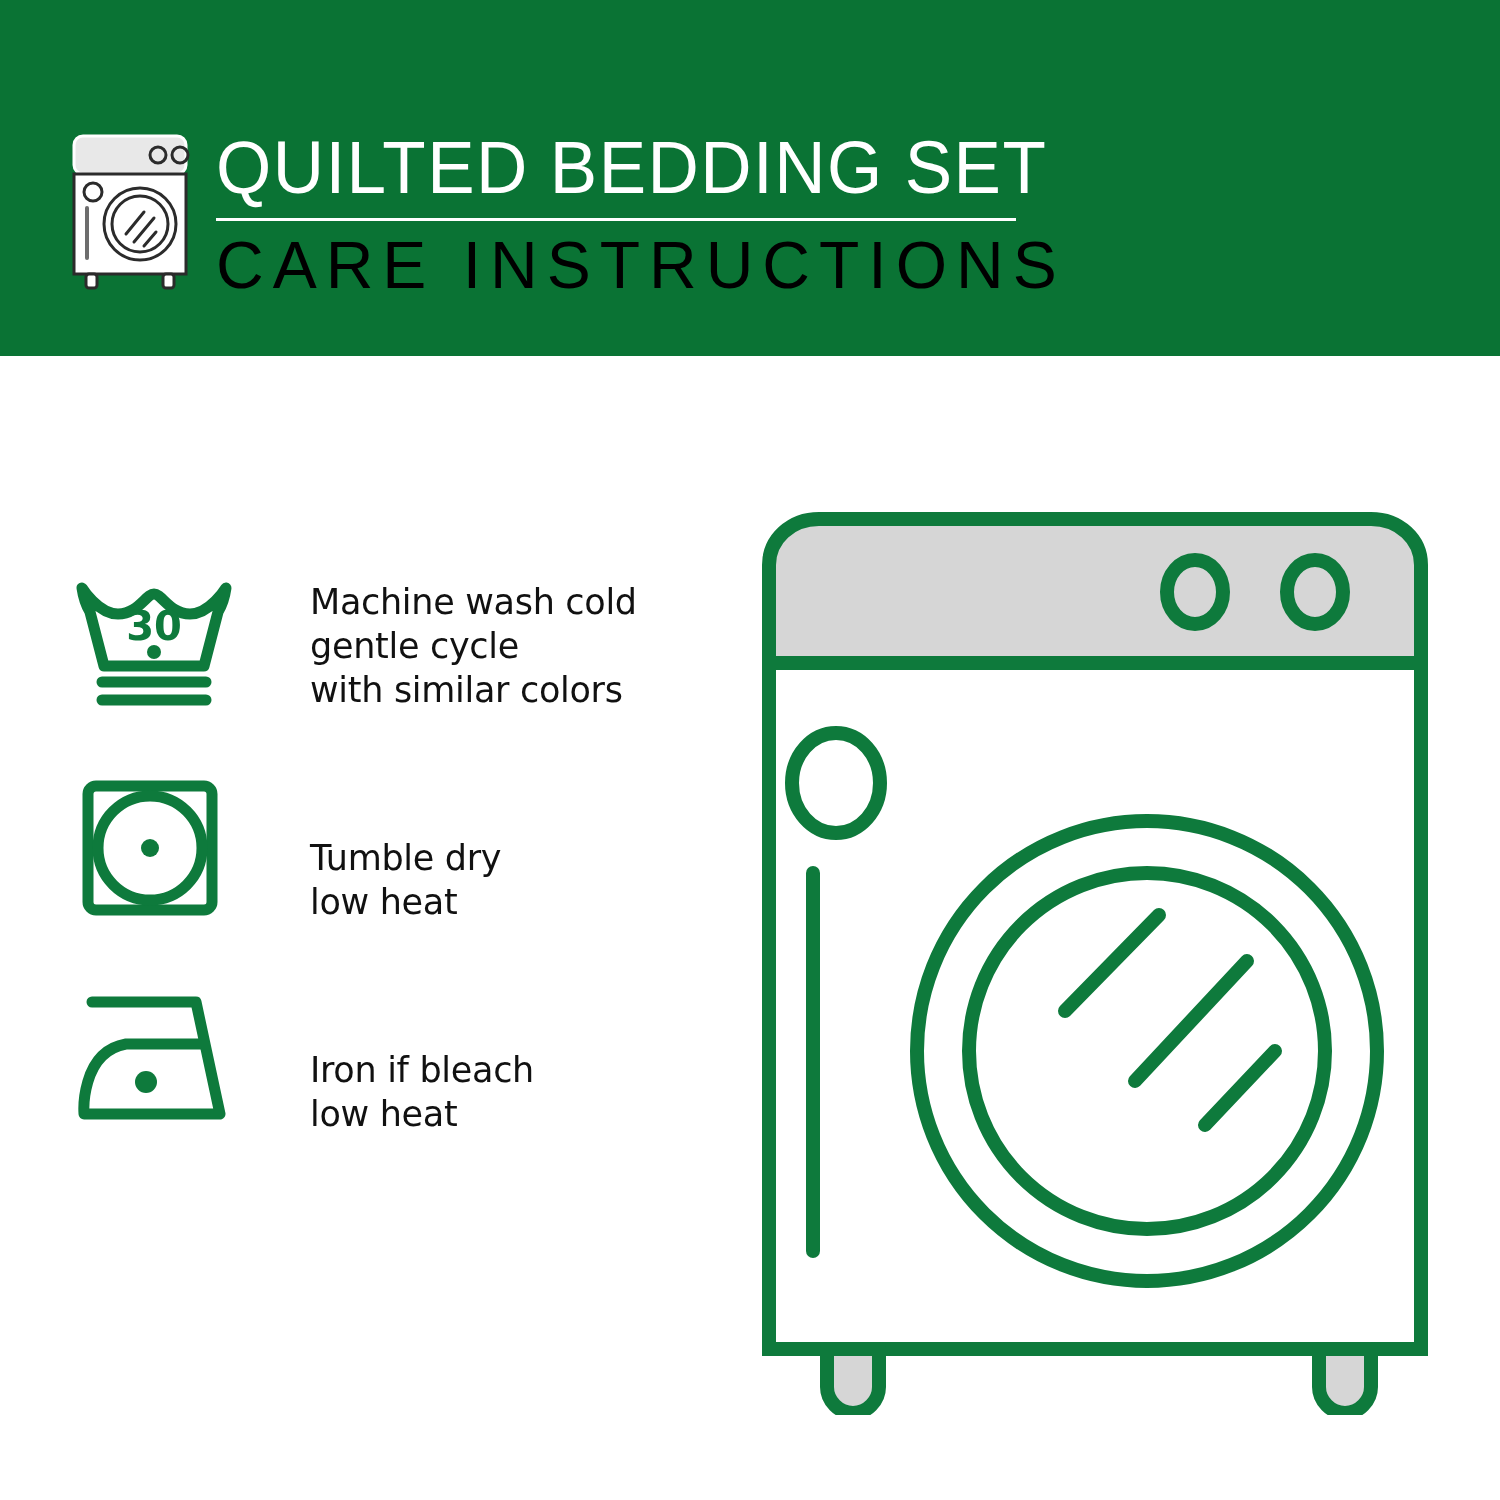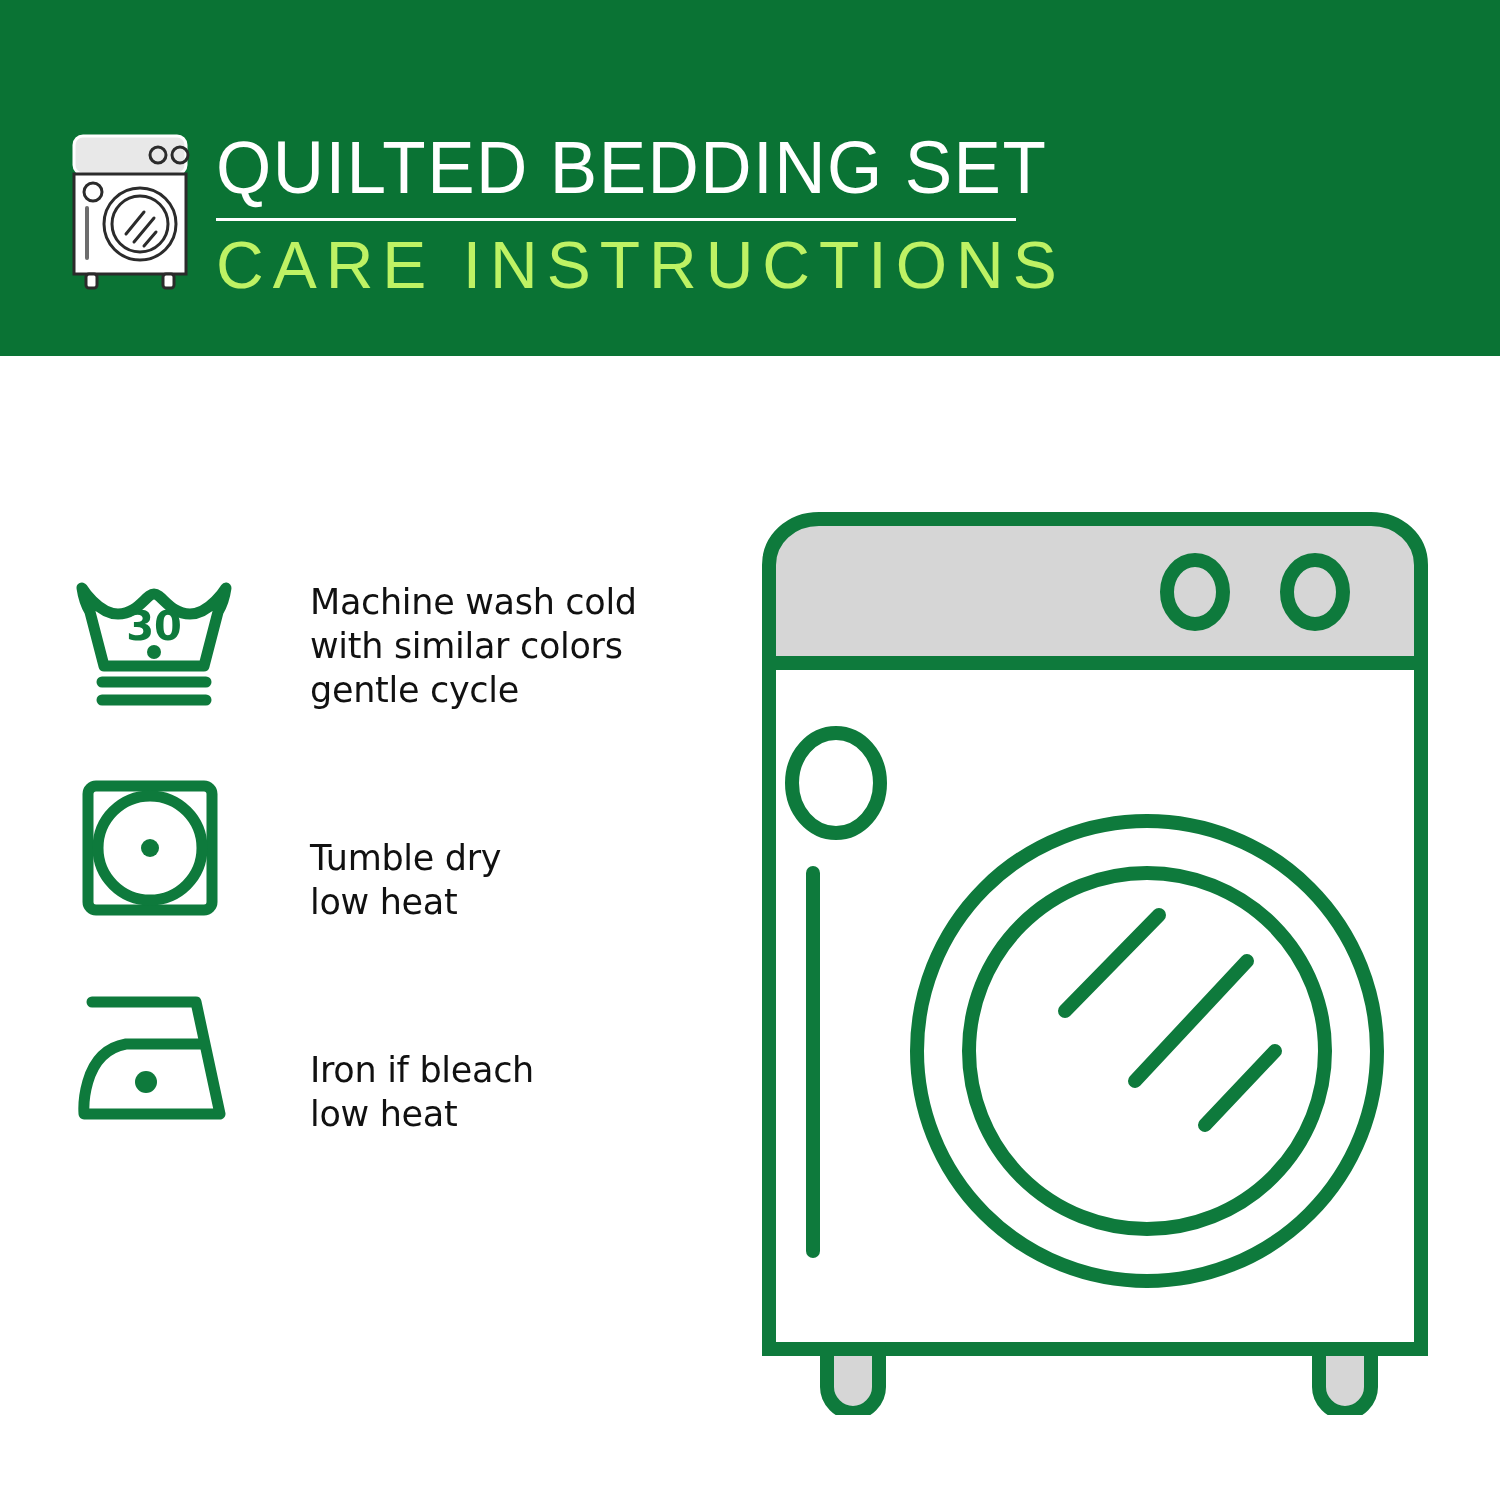--- a/index.html
+++ b/index.html
@@ -54,21 +54,21 @@
     transform: scaleX(0.96);
     transform-origin: left center;
   }
   .title-rule {
     width: 800px;
     height: 3px;
     background: #ffffff;
     margin: 10px 0 8px 0;
   }
   .title-sub {
-    color: #bef264;
+    color: #000000;
     font-family: "Liberation Sans Narrow", "Liberation Sans", sans-serif;
     font-size: 66px;
     line-height: 72px;
     font-weight: 400;
     letter-spacing: 9px;
     white-space: nowrap;
   }
 
   
   .care-list {
@@ -160,22 +160,22 @@
         <g fill="none" stroke="#0e7a3c" stroke-width="11" stroke-linecap="round">
           <line x1="32" y1="120" x2="136" y2="120"></line>
           <line x1="32" y1="138" x2="136" y2="138"></line>
         </g>
         <text x="84" y="78" text-anchor="middle" font-family="DejaVu Sans, Liberation Sans, sans-serif" font-size="40" font-weight="bold" fill="#0e7a3c">30</text>
         <circle cx="84" cy="90" r="7" fill="#0e7a3c"></circle>
       </svg>
     </div>
     <div class="care-text">
       <span class="line">Machine wash cold</span>
+      <span class="line">gentle cycle</span>
       <span class="line">with similar colors</span>
-      <span class="line">gentle cycle</span>
     </div>
   </div>
 
 
   <div class="care-row">
     <div class="care-symbol">
       <svg viewBox="0 0 168 150" width="168" height="150" aria-hidden="true">
         <g fill="none" stroke="#0e7a3c" stroke-width="11" stroke-linejoin="round">
           <rect x="18" y="12" width="124" height="124" rx="8" ry="8"></rect>
           <circle cx="80" cy="74" r="52"></circle>

